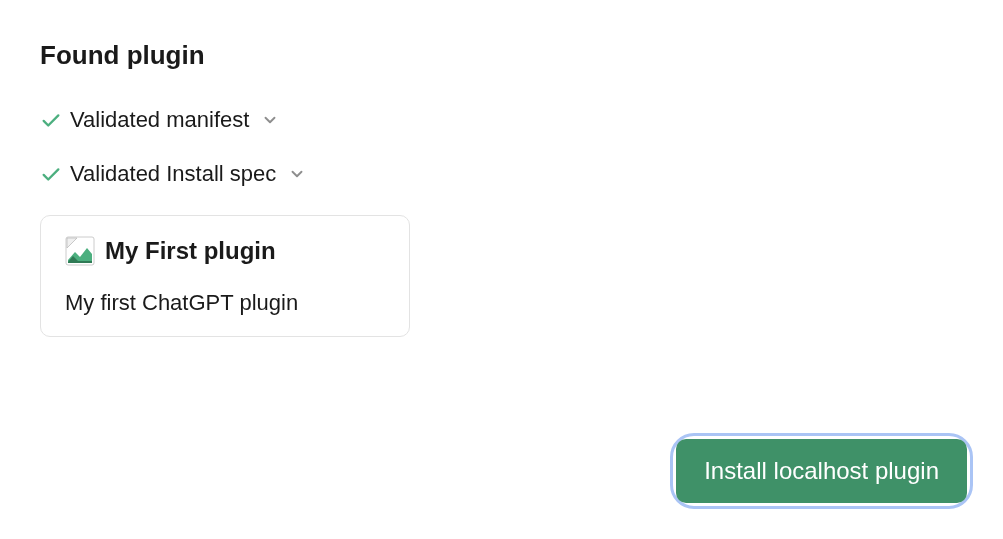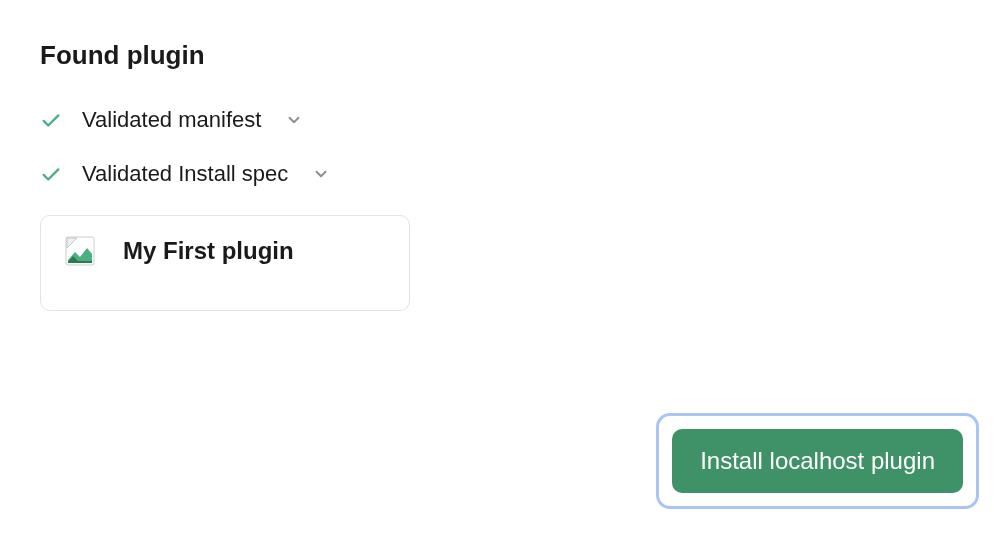--- a/index.html
+++ b/index.html
@@ -17,21 +17,21 @@
     }
     .heading {
       font-size: 26px;
       font-weight: 700;
       color: #1a1a1a;
       margin-bottom: 36px;
     }
     .validation-item {
       display: flex;
       align-items: center;
-      gap: 20px;
+      gap: 8px;
       margin-bottom: 28px;
       cursor: pointer;
     }
     .check-icon {
       width: 22px;
       height: 22px;
       flex-shrink: 0;
     }
     .validation-label {
       font-size: 22px;
@@ -47,45 +47,45 @@
     .plugin-card {
       border: 1px solid #e3e3e3;
       border-radius: 10px;
       padding: 20px 24px;
       width: 370px;
       margin-top: 10px;
     }
     .plugin-card-header {
       display: flex;
       align-items: center;
-      gap: 28px;
+      gap: 10px;
       margin-bottom: 24px;
     }
     .broken-image-icon {
       width: 30px;
       height: 30px;
       flex-shrink: 0;
     }
     .plugin-name {
       font-size: 24px;
       font-weight: 700;
       color: #1a1a1a;
     }
     .plugin-description {
       font-size: 22px;
       color: #1a1a1a;
       font-weight: 400;
     }
     .install-button-wrapper {
       position: absolute;
-      right: 24px;
+      right: 30px;
       bottom: 30px;
       border: 3px solid #aac4f5;
-      border-radius: 14px;
-      padding: 13px;
+      border-radius: 24px;
+      padding: 3px;
     }
     .install-button {
       background: #3f9168;
       color: #ffffff;
       border: none;
       border-radius: 10px;
       padding: 18px 28px;
       font-size: 24px;
       font-weight: 400;
       cursor: pointer;
@@ -130,17 +130,18 @@
     <span class="broken-image-icon">
       <svg viewBox="0 0 30 30">
         <rect x="1" y="1" width="28" height="28" rx="2" fill="#ffffff" stroke="#cccccc" stroke-width="1"></rect>
         <path d="M 2 2 L 12 2 L 2 12 Z" fill="#f0f0f0" stroke="#bbbbbb" stroke-width="0.8"></path>
         <path d="M 3 24 L 10 16 L 15 21 L 22 12 L 27 18 L 27 27 L 3 27 Z" fill="#4caf7f"></path>
         <path d="M 3 26 L 8 20 L 13 25 L 27 25 L 27 27 L 3 27 Z" fill="#2f7a55"></path>
       </svg>
     </span>
     <span class="plugin-name">My First plugin</span>
   </div>
+  <div class="plugin-description">My first ChatGPT plugin</div>
 </div>
 
 <div class="install-button-wrapper">
   <button class="install-button">Install localhost plugin</button>
 </div>
 
 </body></html>

